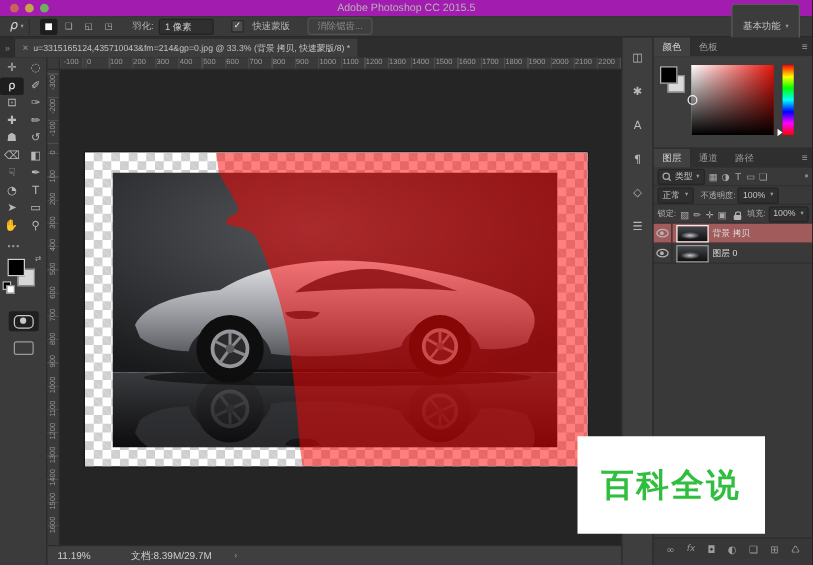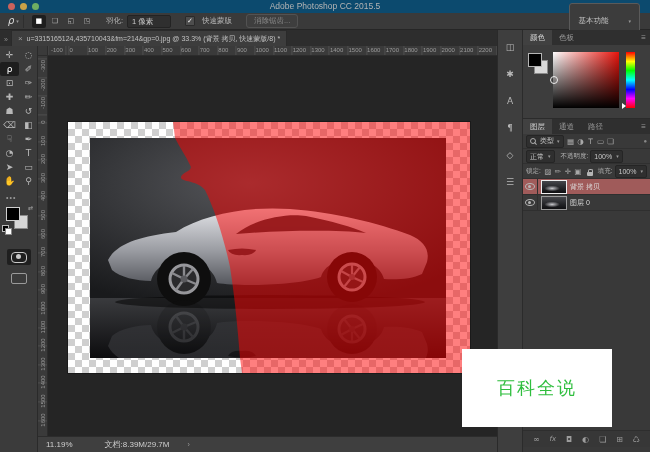--- a/index.html
+++ b/index.html
@@ -1,20 +1,20 @@
 <!DOCTYPE html>
 <html><head>
 <meta charset="utf-8">
 <style>
   html,body{margin:0;padding:0;background:#181818}
   .app{position:relative;width:650px;height:452px;overflow:hidden;background:#262626;
        font-family:"Liberation Sans","DejaVu Sans",sans-serif;-webkit-font-smoothing:antialiased;cursor:default}
   .abs{position:absolute}
   
-  .titlebar{left:0;top:0;width:650px;height:13px;background:#0c4a6e;border-bottom:1px solid #232323;display:flex;align-items:center}
+  .titlebar{left:0;top:0;width:650px;height:13px;background:#a21caf;border-bottom:1px solid #232323;display:flex;align-items:center}
   .traffic{display:flex;gap:5px;padding-left:8px}
   .tl{width:7px;height:7px;border-radius:50%;display:inline-block}
   .wtitle{position:absolute;left:0;right:0;text-align:center;font-size:8.5px;color:#b4b4b4;line-height:13px}
   
   .optionsbar{left:0;top:13px;width:650px;height:17px;background:#3a3a3a;border-bottom:1px solid #262626;
               display:flex;align-items:center;padding:0 6px;box-sizing:border-box;gap:4px}
   .toolpreset{display:flex;align-items:center;gap:2px;padding:0 4px 0 2px;border-right:1px solid #2e2e2e;height:13px}
   .lassog{font-family:"DejaVu Sans",sans-serif;font-size:10px;color:#d8d8d8;font-style:italic;line-height:12px}
   .caret{font-size:5px;color:#9a9a9a}
   .selmodes{display:flex;gap:2px;margin-left:4px}
@@ -22,21 +22,21 @@
                display:flex;align-items:center;justify-content:center;border-radius:2px}
   .selmode-btn.active{background:#1e1e1e;color:#fff}
   .olabel{font-size:7.5px;color:#b5b5b5;margin-left:8px}
   .field{background:#2f2f2f;border:1px solid #232323;border-radius:2px;padding:0 4px;height:11px;line-height:11px;
          font-size:7.5px;color:#ccc;min-width:34px}
   .check{width:8px;height:8px;background:#4d4d4d;border:1px solid #2a2a2a;border-radius:1px;color:#eee;
          font-size:7px;line-height:8px;text-align:center;margin-left:10px}
   .btn-disabled{border:1px solid #525252;border-radius:3px;color:#8a8a8a;font-size:7.5px;padding:1px 7px;
                 background:#3e3e3e;margin-left:10px}
   .ws{border:1px solid #5a5a5a;border-radius:3px;color:#c5c5c5;font-size:7.5px;padding:12px 8px;background:#3c3c3c;
-      display:flex;gap:20px;align-items:center;margin-left:auto;margin-right:4px}
+      display:flex;gap:4px;align-items:center;margin-left:auto;margin-right:4px}
   
   .tabbar{left:0;top:30px;width:497px;height:16px;background:#2d2d2d;border-bottom:1px solid #222;display:flex;align-items:flex-end}
   .chev{font-size:7px;color:#8a8a8a;padding:0 3px 3px 4px}
   .doctab{height:15px;background:#3d3d3d;border:1px solid #2a2a2a;border-bottom:none;display:flex;align-items:center;
           padding:0 6px;gap:4px;max-width:340px;overflow:hidden;white-space:nowrap}
   .tabclose{font-size:8px;color:#9a9a9a}
   .tabtitle{font-size:7px;color:#c2c2c2;overflow:hidden;text-overflow:ellipsis}
   
   .toolbar{left:0;top:46px;width:38px;height:406px;background:#3b3b3b;border-right:1px solid #2a2a2a;box-sizing:border-box;padding-top:2px}
   .tools{display:flex;flex-wrap:wrap;width:38px}
@@ -118,21 +118,21 @@
                 linear-gradient(180deg,#46474b,#232427 60%,#101012)}
   .layer-row.sel .thumb{outline:1px solid #eee}
   .lname{font-size:7px;color:#ddd}
   .lp-bottom{position:absolute;left:0;right:0;top:400px;height:16px;border-top:1px solid #2e2e2e;background:#373737;
              display:flex;align-items:center;justify-content:space-evenly}
   .bicon{font-family:"DejaVu Sans",sans-serif;font-size:8px;color:#9d9d9d}
   .bicon.fx{font-style:italic;font-size:7px}
   
   .watermark{left:462px;top:349px;width:150px;height:78px;background:#fff;z-index:60;display:flex;flex-direction:column;
              align-items:center;justify-content:center;gap:2px}
-  .wm-title{font-size:18px;font-weight:normal;letter-spacing:2px;line-height:1}
+  .wm-title{font-size:26px;font-weight:bold;letter-spacing:2px;line-height:1}
   .wm-sub{font-size:13px;color:#a0a0a0;letter-spacing:1px}
 </style>
 </head>
 <body>
 
 <div class="app">
 
   <div class="abs titlebar">
     <div class="traffic">
       <span class="tl" style="background: rgb(201, 98, 92);"></span>

